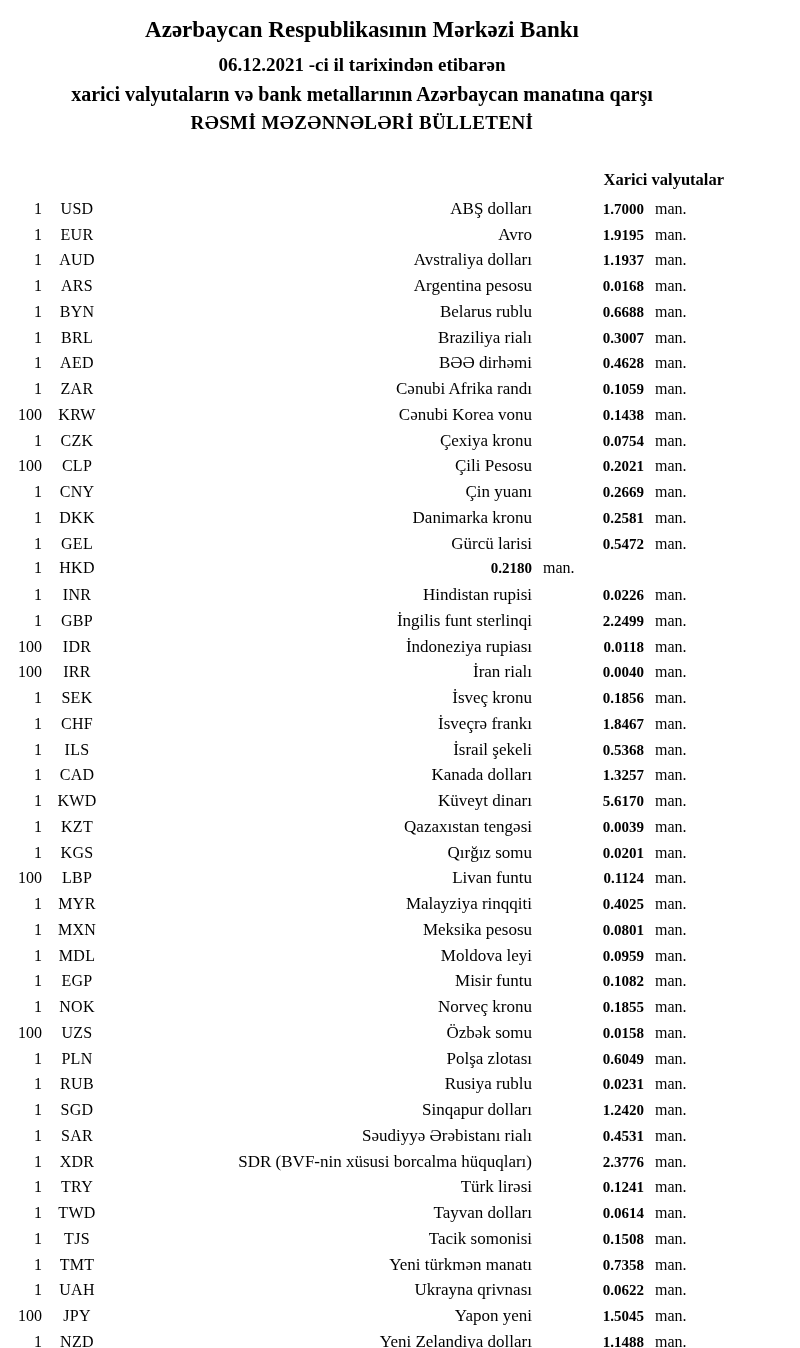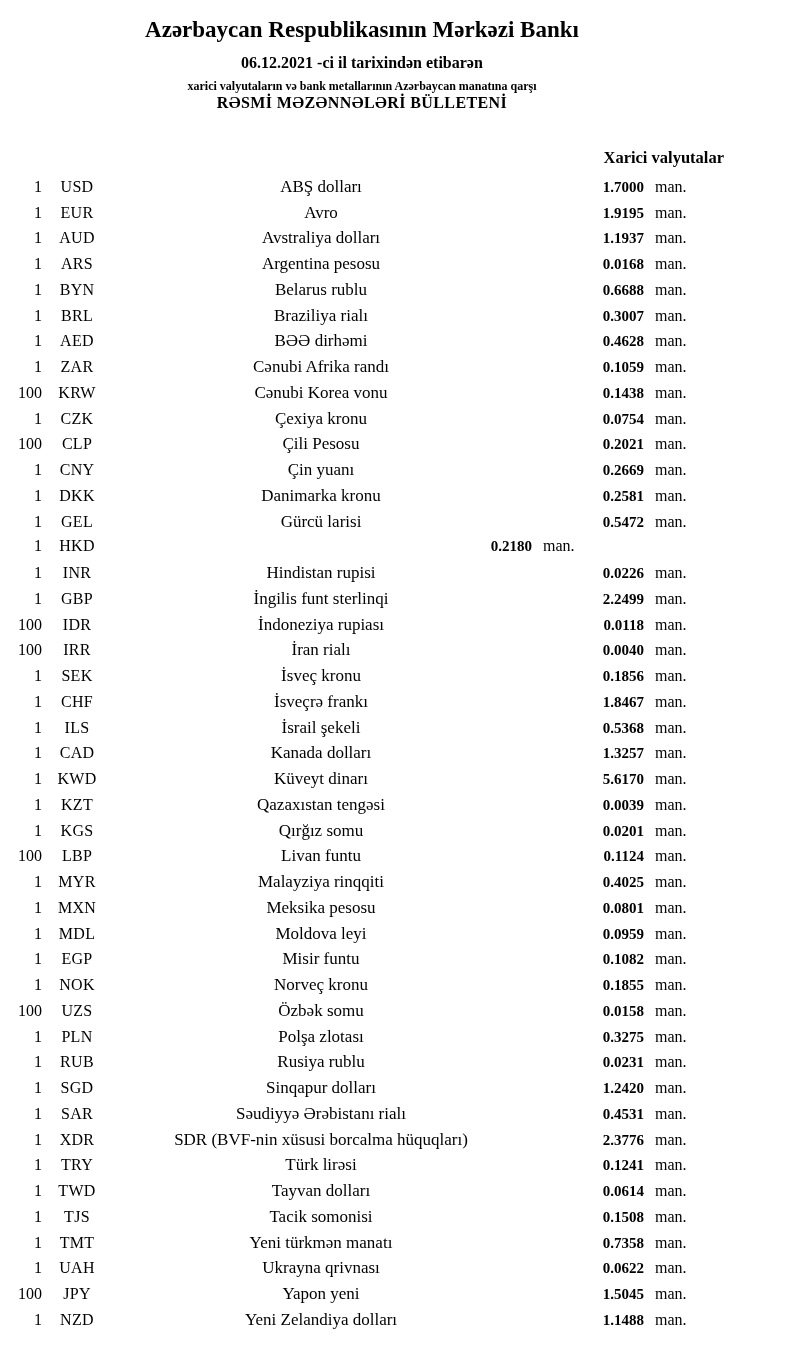--- a/index.html
+++ b/index.html
@@ -14,33 +14,34 @@
   .page { width: 724px; padding-top: 12px; }
 
   .doc-header { text-align: center; }
   .doc-title {
     font-size: 23px;
     font-weight: bold;
     line-height: 1.25;
     margin-top: 4px;
   }
   .doc-dateline {
-    font-size: 16px;
+    font-size: 19px;
     font-weight: bold;
     margin-top: 9px;
   }
   .doc-subtitle {
-    font-size: 12px;
+    font-size: 20px;
     font-weight: bold;
     margin-top: 7px;
   }
   .doc-bulletin {
-    font-size: 16px;
+    font-size: 19px;
     font-weight: bold;
     letter-spacing: 0.4px;
+    margin-top: 6px;
   }
 
   .section-title {
     text-align: right;
     font-size: 16.5px;
     font-weight: bold;
     margin-top: 36px;
     margin-bottom: 9px;
   }
 
@@ -58,21 +59,21 @@
     text-align: right;
     font-size: 16px;
     padding-right: 4px;
   }
   .cell-code {
     text-align: center;
     font-size: 16px;
     letter-spacing: 0.3px;
   }
   .cell-name {
-    text-align: center;
+    text-align: right;
     padding-left: 2px;
     font-size: 17px;
   }
   .cell-rate {
     text-align: right;
     font-weight: bold;
     font-size: 15px;
   }
   .cell-unit {
     text-align: left;
@@ -355,21 +356,21 @@
     <span class="cell-code">UZS</span>
     <span class="cell-name">Özbək somu</span>
     <span class="cell-rate">0.0158</span>
     <span class="cell-unit">man.</span>
   </div>
 
   <div class="rate-row">
     <span class="cell-qty">1</span>
     <span class="cell-code">PLN</span>
     <span class="cell-name">Polşa zlotası</span>
-    <span class="cell-rate">0.3275</span>
+    <span class="cell-rate">0.6049</span>
     <span class="cell-unit">man.</span>
   </div>
 
   <div class="rate-row">
     <span class="cell-qty">1</span>
     <span class="cell-code">RUB</span>
     <span class="cell-name">Rusiya rublu</span>
     <span class="cell-rate">0.0231</span>
     <span class="cell-unit">man.</span>
   </div>

